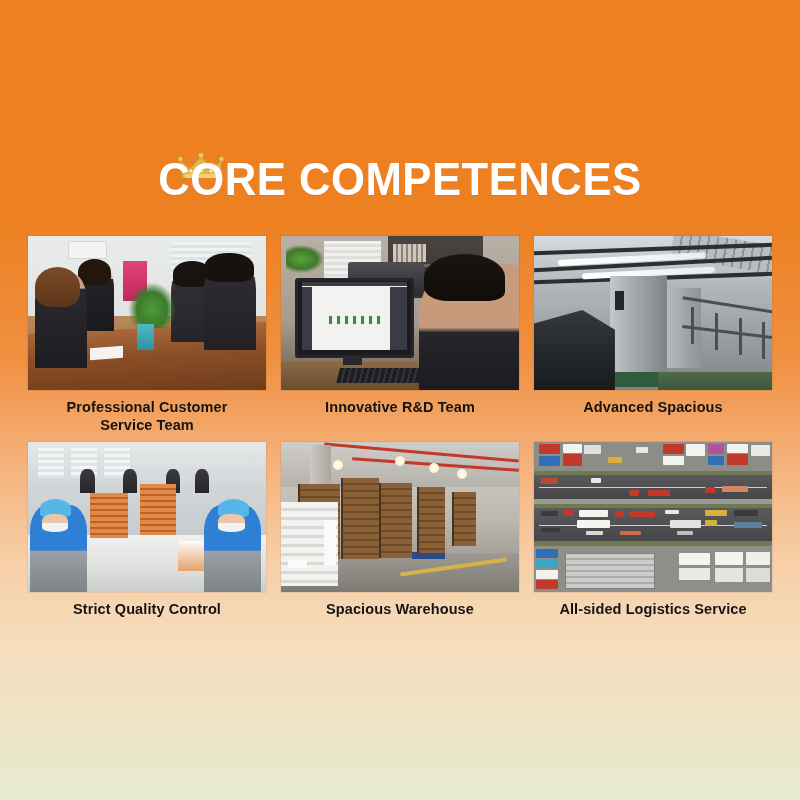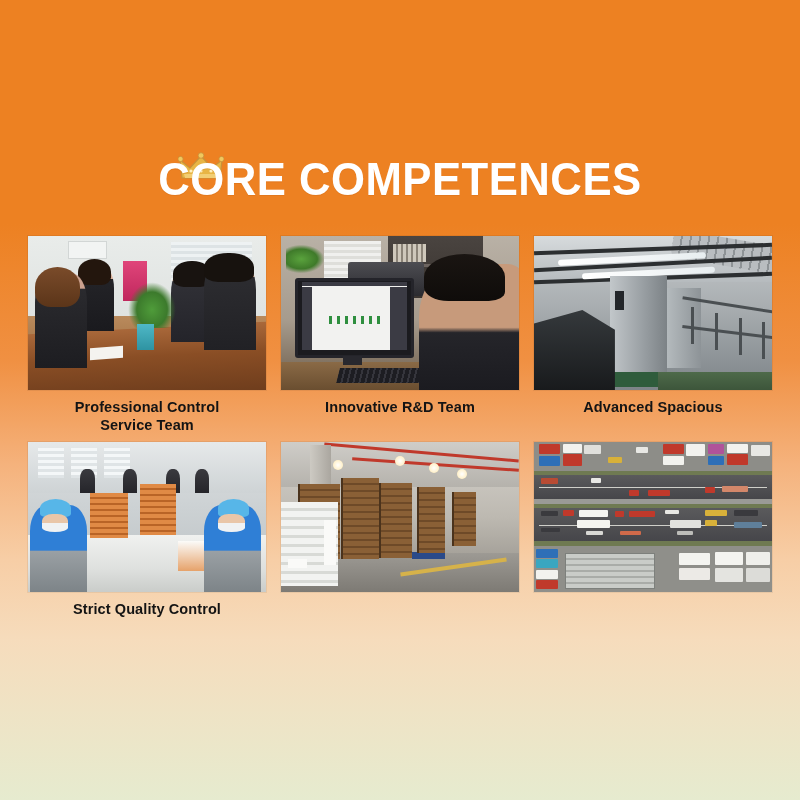--- a/index.html
+++ b/index.html
@@ -320,21 +320,21 @@
         <div class="hairR1"></div>
       <div class="pL2"></div>
         <div class="hairL2"></div>
       <div class="plant"></div>
         <div class="vase"></div>
       <div class="pL1"></div>
         <div class="hairL1"></div>
       <div class="paper"></div>
     </div>
     <div class="caption">
-      <div>Professional Control</div>
+      <div>Professional Customer</div>
       <div>Service Team</div>
     </div>
   </div>
 
   <div class="card row1">
     <div class="photo p2">
       <div class="shelf"></div>
         <div class="shelfline"></div>
         <div class="books"></div>
       <div class="blind"></div>
@@ -427,20 +427,23 @@
         <div class="yellow"></div>
       <div class="pallet q5"></div>
         <div class="pallet q4"></div>
       <div class="pallet q3"></div>
         <div class="pallet q2"></div>
         <div class="pallet q1"></div>
       <div class="white"></div>
       <div class="label lb1"></div>
         <div class="label lb2"></div>
     </div>
+    <div class="caption">
+      <div>Spacious Warehouse</div>
+    </div>
   </div>
 
   <div class="card row2">
     <div class="photo p6">
       <div class="yard"></div>
       <div class="grass g1"></div>
       <div class="road r1"></div>
       <div class="grass g2"></div>
       <div class="road r2"></div>
       <div class="grass g3"></div>
@@ -493,15 +496,18 @@
       <div class="ctr" style="left:1%;top:78%;width:9%;height:6%;background:#3aa6c0;"></div>
       <div class="ctr" style="left:1%;top:85%;width:9%;height:6%;background:#f2f2ee;"></div>
       <div class="ctr" style="left:1%;top:92%;width:9%;height:6%;background:#c0392b;"></div>
       <div class="ctr" style="left:61%;top:74%;width:13%;height:8%;background:#f4f4f0;"></div>
       <div class="ctr" style="left:61%;top:84%;width:13%;height:8%;background:#eceae6;"></div>
       <div class="ctr" style="left:76%;top:73%;width:12%;height:9%;background:#f4f4f0;"></div>
       <div class="ctr" style="left:76%;top:84%;width:12%;height:9%;background:#e4e4e0;"></div>
       <div class="ctr" style="left:89%;top:73%;width:10%;height:9%;background:#efefeb;"></div>
       <div class="ctr" style="left:89%;top:84%;width:10%;height:9%;background:#dcdcd8;"></div>
     </div>
+    <div class="caption">
+      <div>All-sided Logistics Service</div>
+    </div>
   </div>
 
 </div>
 
 </body></html>

